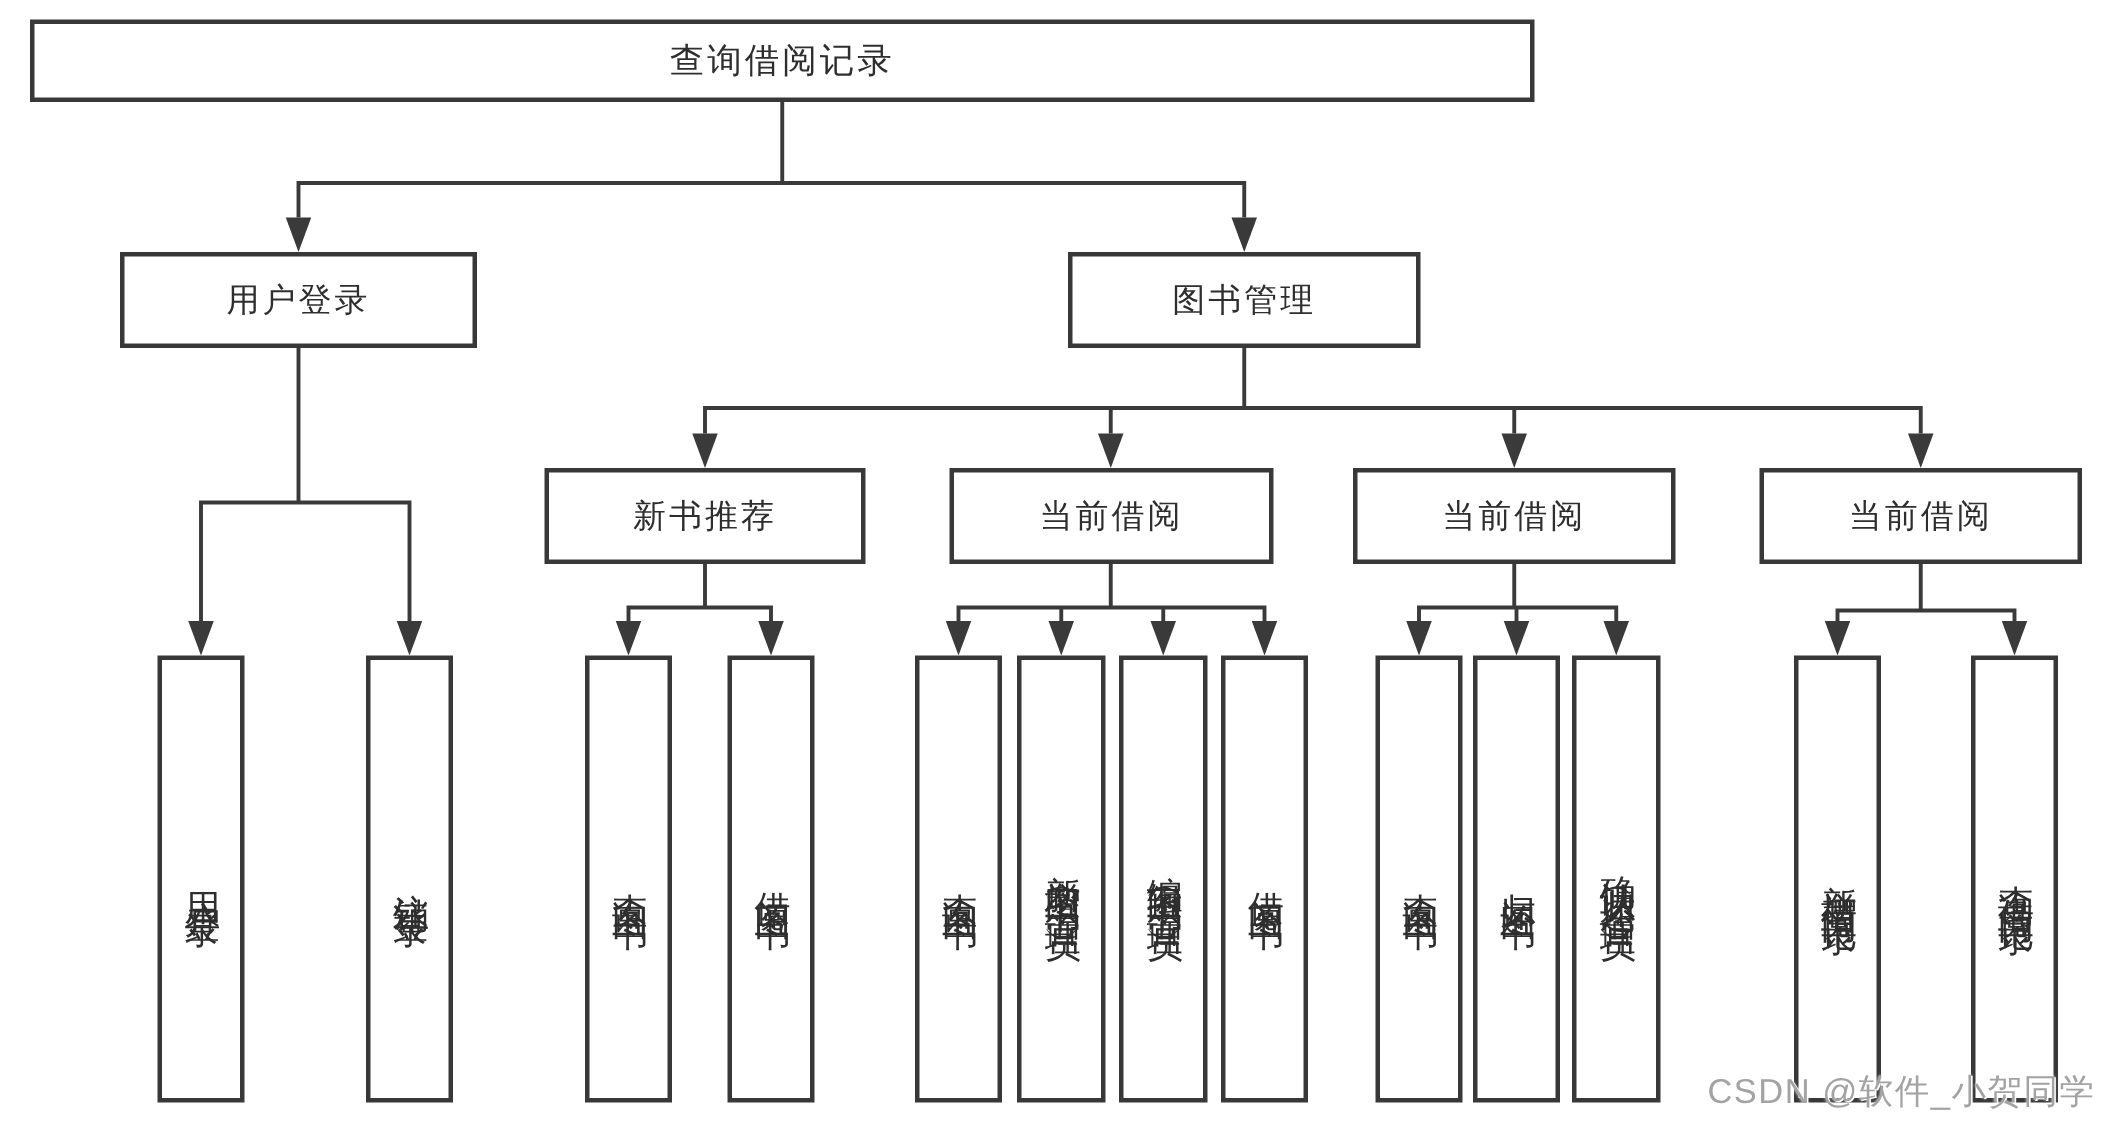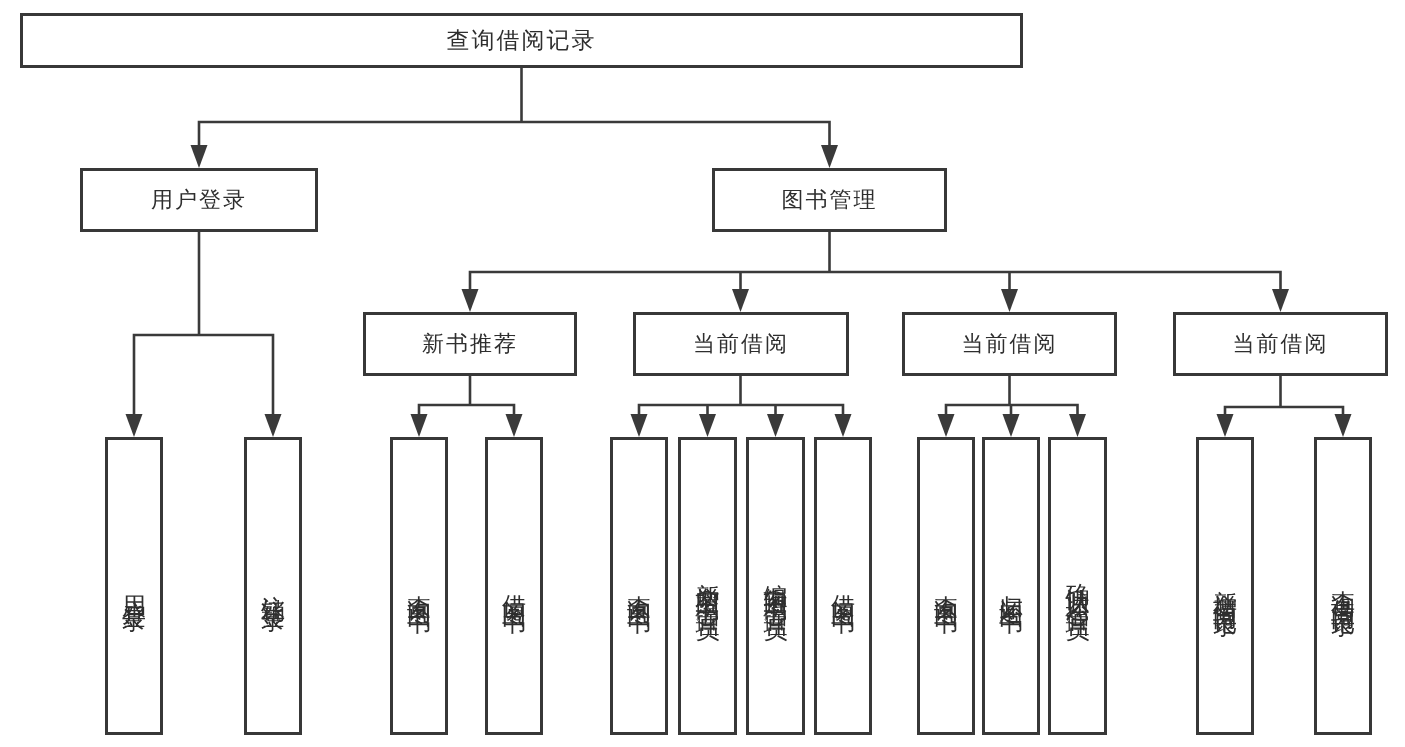--- a/index.html
+++ b/index.html
@@ -133,14 +133,15 @@
   <div class="node v" style="left:746px;top:437px;width:59px;height:298px">编辑图书（管理员）</div>
   <div class="node v" style="left:814px;top:437px;width:58px;height:298px">借阅图书</div>
 
   <div class="node v" style="left:917px;top:437px;width:58px;height:298px">查询图书</div>
   <div class="node v" style="left:982px;top:437px;width:58px;height:298px">归还图书</div>
   <div class="node v" style="left:1048px;top:437px;width:59px;height:298px">确认归还（管理员）</div>
 
   <div class="node v" style="left:1196px;top:437px;width:58px;height:298px">新增借阅记录</div>
   <div class="node v" style="left:1314px;top:437px;width:58px;height:298px">查询借阅记录</div>
 
+  <div class="watermark">CSDN @软件_小贺同学</div>
 
 </div>
 
 </body></html>

